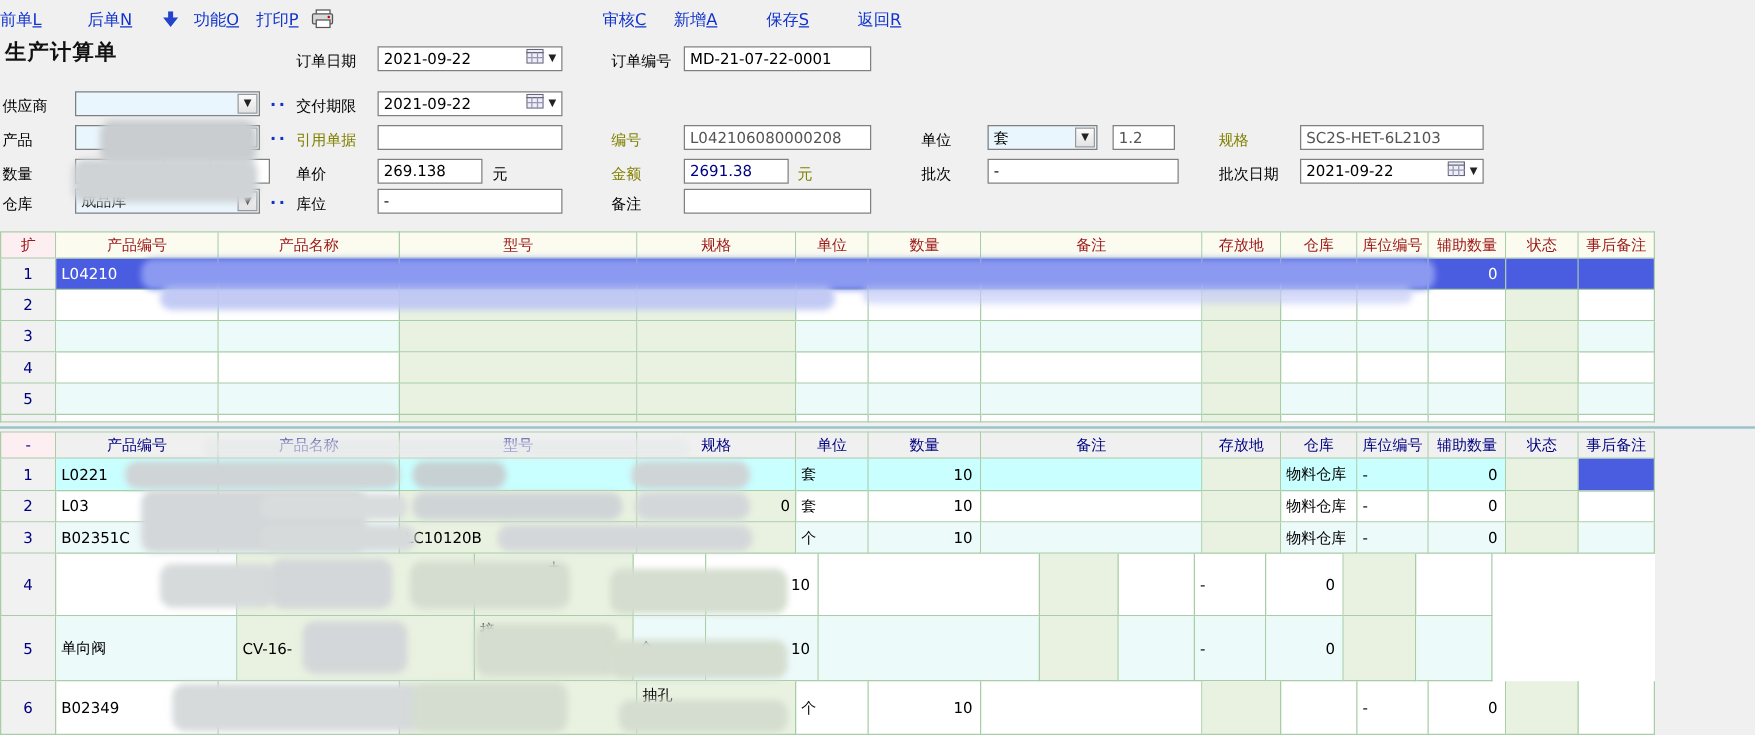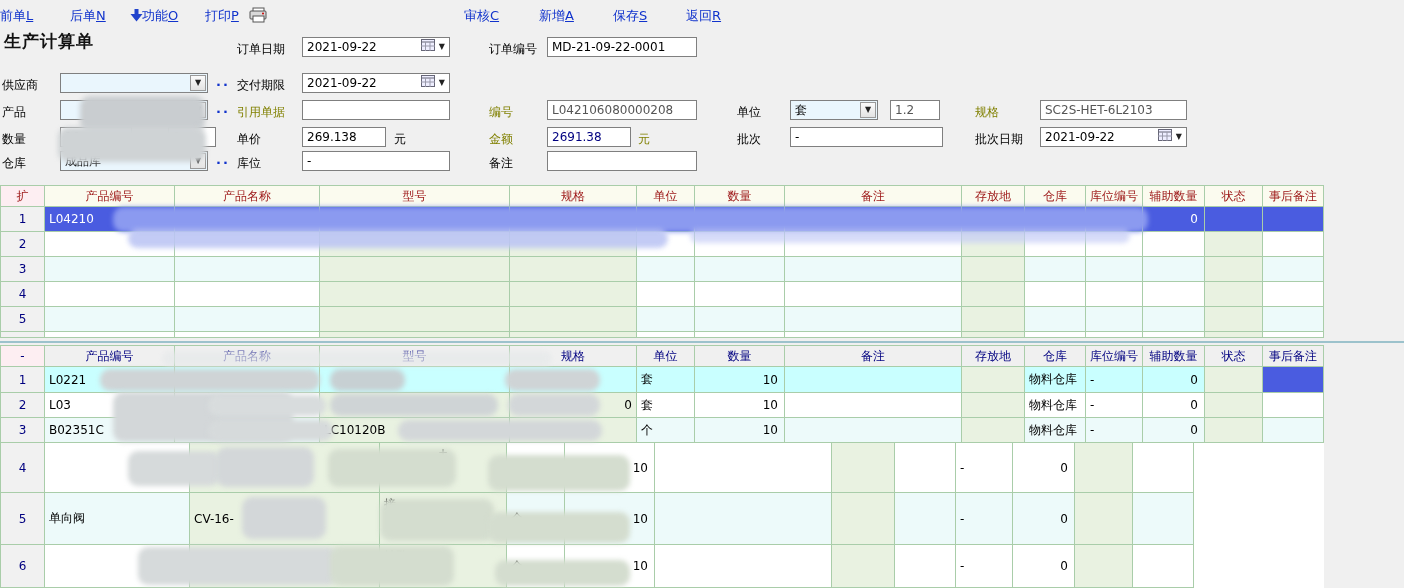--- a/index.html
+++ b/index.html
@@ -54,29 +54,29 @@
 </head>
 <body>
 
 <div id="app">
 
   <span class="tbitem" style="left:0"><span>前单</span><u>L</u></span>
   <span class="tbitem" style="left:70px"><span>后单</span><u>N</u></span>
   <span class="tbicon" style="left:130px"><svg width="13" height="13" viewBox="0 0 13 13">
         <path d="M4.5 0h4v5h4l-6 7.5-6-7.5h4z" fill="#2244cc"></path>
       </svg></span>
-  <span class="tbitem" style="left:142px"><span>功能</span><u>O</u></span>
+  <span class="tbitem" style="left:155px"><span>功能</span><u>O</u></span>
   <span class="tbitem" style="left:205px"><span>打印</span><u>P</u></span>
   <span class="tbicon" style="left:248px"><svg width="20" height="16" viewBox="0 0 20 16">
         <rect x="5" y="1" width="11" height="4" fill="#fff" stroke="#555"></rect>
         <rect x="2" y="4" width="16" height="8" rx="1" fill="#d9d9d9" stroke="#555"></rect>
         <rect x="5" y="9" width="11" height="6" fill="#fff" stroke="#555"></rect>
         <circle cx="15" cy="6.5" r="1" fill="#c00"></circle>
       </svg></span>
-  <span class="tbitem" style="left:464px"><span>审核</span><u>C</u></span>
+  <span class="tbitem" style="left:482px"><span>审核</span><u>C</u></span>
   <span class="tbitem" style="left:539px"><span>新增</span><u>A</u></span>
   <span class="tbitem" style="left:613px"><span>保存</span><u>S</u></span>
   <span class="tbitem" style="left:686px"><span>返回</span><u>R</u></span>
 
   <div id="page-title">生产计算单</div>
 
   <span class="lbl" style="left:237px;top:41px">订单日期</span>
   <div class="fld datebox" style="left:302px;top:37px;width:148px">
     <span>2021-09-22</span>
     <span class="dateicons">
@@ -84,21 +84,21 @@
             <rect x="0.5" y="0.5" width="13" height="11" fill="#eef" stroke="#667"></rect>
             <line x1="0" y1="3" x2="14" y2="3" stroke="#667"></line>
             <line x1="4.5" y1="3" x2="4.5" y2="12" stroke="#99a"></line>
             <line x1="9" y1="3" x2="9" y2="12" stroke="#99a"></line>
             <line x1="0" y1="7" x2="14" y2="7" stroke="#99a"></line>
           </svg></span>
         <span class="dn-arrow">▼</span>
       </span>
   </div>
   <span class="lbl" style="left:489px;top:41px">订单编号</span>
-  <div class="fld" style="left:547px;top:37px;width:150px">MD-21-09-22-0001</div>
+  <div class="fld" style="left:547px;top:37px;width:150px">MD-21-07-22-0001</div>
 
   <span class="lbl" style="left:2px;top:77px">供应商</span>
   <div class="fld combo" style="left:60px;top:73px;width:148px"><span></span><span class="cbtn">▼</span></div>
   <span class="dots" style="left:216px;top:74px">..</span>
   <span class="lbl" style="left:237px;top:77px">交付期限</span>
   <div class="fld datebox" style="left:302px;top:73px;width:148px">
     <span>2021-09-22</span>
     <span class="dateicons">
         <span><svg width="14" height="12" viewBox="0 0 14 12">
             <rect x="0.5" y="0.5" width="13" height="11" fill="#eef" stroke="#667"></rect>
@@ -364,20 +364,21 @@
         <div class="gc alt" style="width: 177px; flex: 0 0 auto;"></div>
         <div class="gc g" style="width: 63px; flex: 0 0 auto;"></div>
         <div class="gc alt" style="width: 61px; flex: 0 0 auto;"></div>
         <div class="gc alt" style="width: 57px; flex: 0 0 auto;">-</div>
         <div class="gc alt right" style="width: 62px; flex: 0 0 auto;">0</div>
         <div class="gc g" style="width: 58px; flex: 0 0 auto;"></div>
         <div class="gc alt" style="width: 61px; flex: 0 0 auto;"></div>
       </div>
       <div class="grow" style="height: 43px;">
         <div class="gc num" style="width: 45px; flex: 0 0 auto;">6</div>
+        <div class="gc " style="width: 130px; flex: 0 0 auto;">B02349</div>
         <div class="gc " style="width: 145px; flex: 0 0 auto;"></div>
         <div class="gc g" style="width: 190px; flex: 0 0 auto;">DI</div>
         <div class="gc g" style="width: 127px; flex: 0 0 auto; align-items: flex-start; padding-top: 3px;">抽孔</div>
         <div class="gc " style="width: 58px; flex: 0 0 auto;">个</div>
         <div class="gc  right" style="width: 90px; flex: 0 0 auto;">10</div>
         <div class="gc " style="width: 177px; flex: 0 0 auto;"></div>
         <div class="gc g" style="width: 63px; flex: 0 0 auto;"></div>
         <div class="gc " style="width: 61px; flex: 0 0 auto;"></div>
         <div class="gc " style="width: 57px; flex: 0 0 auto;">-</div>
         <div class="gc  right" style="width: 62px; flex: 0 0 auto;">0</div>

